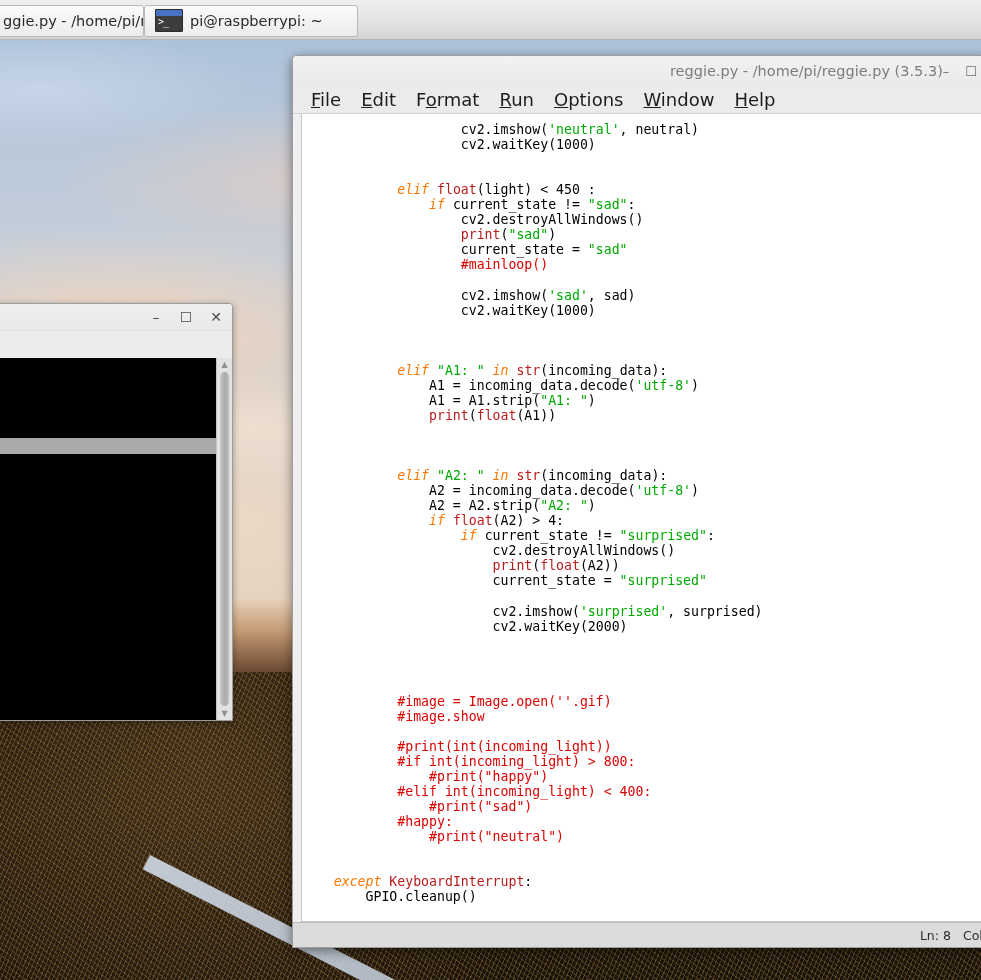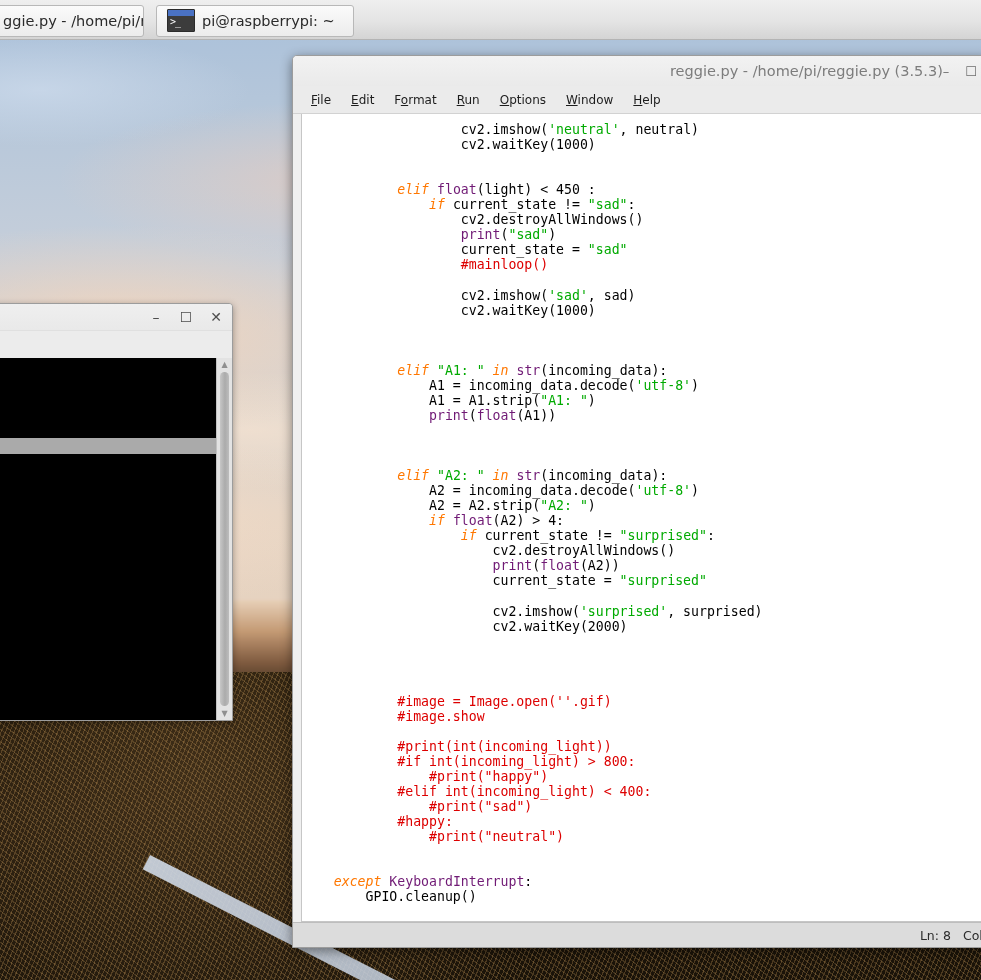--- a/index.html
+++ b/index.html
@@ -58,21 +58,21 @@
   .task-btn{
     height:32px;margin-top:2px;
     background:linear-gradient(#fbfbfb,#ececec);
     border:1px solid #b8b8b8;border-radius:3px;
     display:flex;align-items:center;gap:7px;
     padding:0 10px;box-sizing:border-box;
     font-size:14.5px;color:#2a2a2a;
     white-space:nowrap;overflow:hidden;
   }
   #task-1{width:152px;margin-left:-8px;}
-  #task-2{width:198px;margin-left:12px;}
+  #task-2{width:214px;margin-left:0;}
   .term-icon{
     width:26px;height:21px;flex:none;
     background:#3c3c3c;border:1px solid #2b2b2b;border-radius:1px;
     position:relative;overflow:hidden;
   }
   .term-icon::before{
     content:"";position:absolute;left:0;top:0;width:100%;height:6px;
     background:#4a72c4;
   }
   .term-icon::after{
@@ -152,39 +152,39 @@
     padding-left:34px;white-space:nowrap;
   }
   #idle-ctls{display:flex;align-items:center;gap:16px;padding-right:14px;}
   .idle-ctl{color:#6e6e6e;font-size:13px;line-height:1;}
   #idle-menubar{
     height:27px;flex:none;background:#ebebeb;
     border-bottom:1px solid #d2d2d2;
     display:flex;align-items:center;padding-left:8px;gap:0;
   }
   .menu-item{
-    font-size:12px;color:#1d1d1d;padding:3px 10px;border-radius:2px;
+    font-size:18px;color:#1d1d1d;padding:3px 10px;border-radius:2px;
     white-space:nowrap;
   }
   .menu-item u{text-decoration:underline;}
   #idle-editor{
     flex:1;background:#ffffff;
     margin:0 2px 0 8px;
     border:1px solid #c6c6c6;border-top:none;
     overflow:hidden;position:relative;
   }
   pre#code{
     margin:0;padding:8px 0 0 0;
     font-family:"DejaVu Sans Mono", monospace;
     font-size:13.2px;line-height:15.05px;
     color:#000000;white-space:pre;
     letter-spacing:0px;
   }
   .k{color:#ff7700;font-style:italic;}        
-  .b{color:#701a75;}        
+  .b{color:#b91c1c;}        
   .s{color:#00aa00;}        
   .c{color:#dd0000;}        
   #idle-status{
     height:24px;flex:none;background:#dcdcdc;
     border-top:1px solid #bdbdbd;
     display:flex;align-items:center;justify-content:flex-end;
     padding-right:4px;gap:12px;
     font-size:12.5px;color:#2b2b2b;
   }
 </style>

